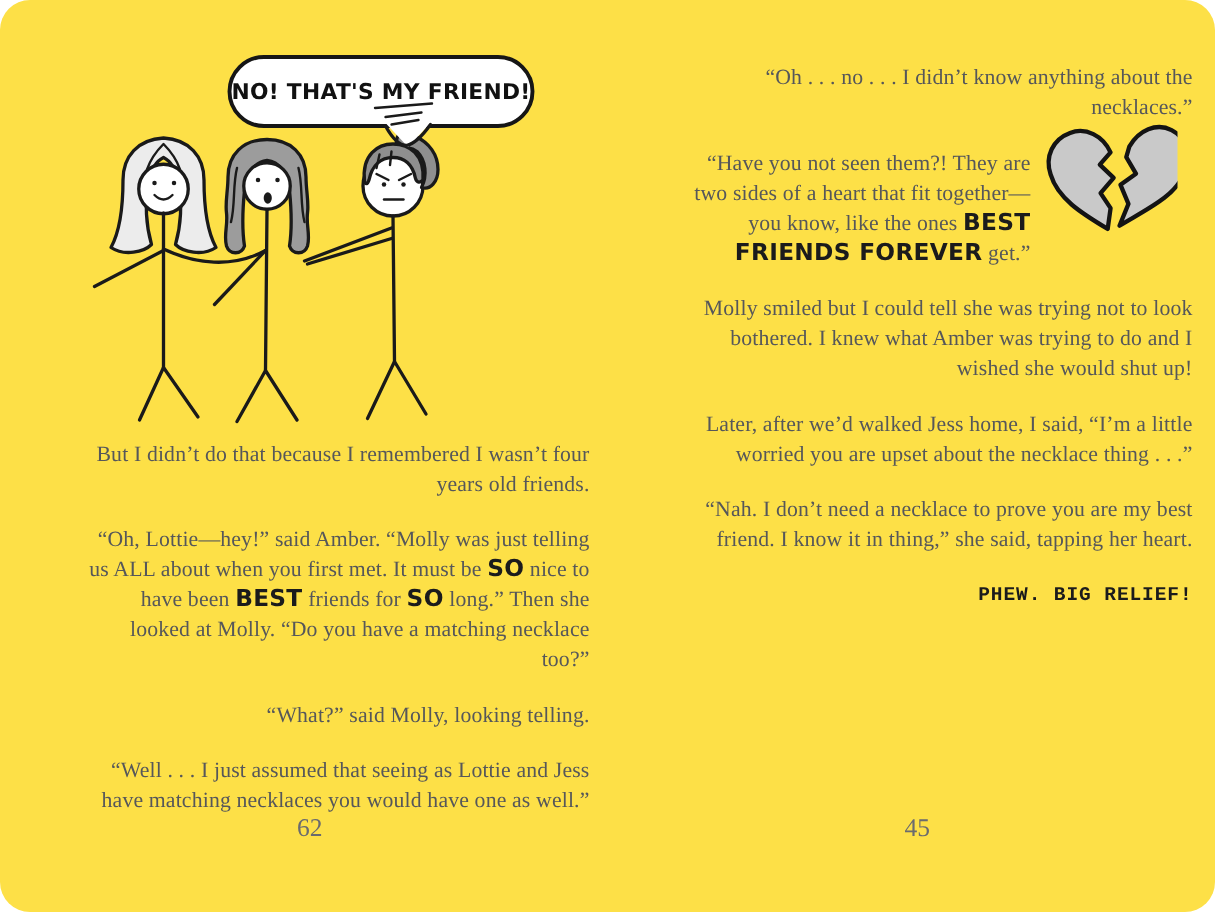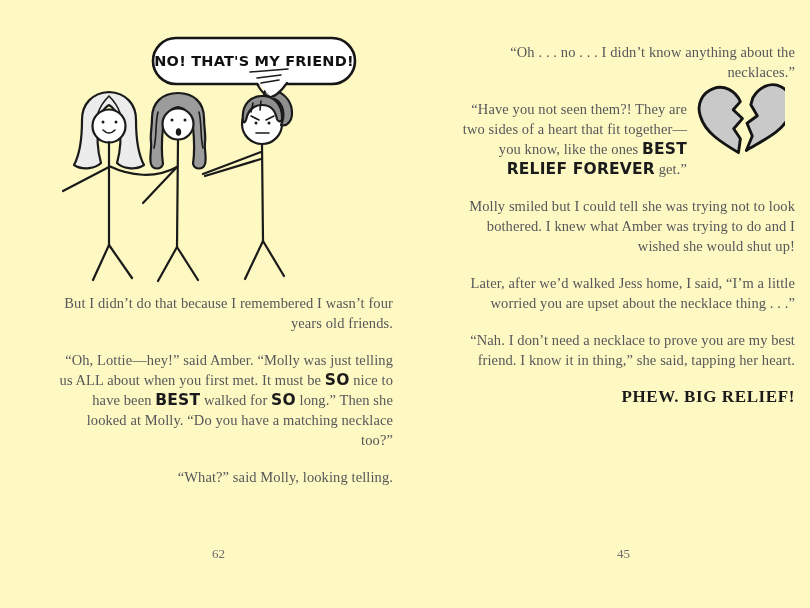--- a/index.html
+++ b/index.html
@@ -1,28 +1,28 @@
 <!DOCTYPE html>
 <html><head>
 <meta charset="utf-8">
 <title>Book Spread</title>
 <style>
   html,body{margin:0;padding:0;width:810px;height:608px;overflow:hidden;background:#ffffff;}
-  .spread{position:relative;width:810px;height:608px;background:#fef9c3;font-family:"Liberation Serif",serif;}
+  .spread{position:relative;width:810px;height:608px;background:#fde047;font-family:"Liberation Serif",serif;border-radius:20px;}
   .page{position:absolute;top:0;width:405px;height:608px;}
   .page-left{left:0;}
   .page-right{left:405px;}
   .illustration-svg{position:absolute;left:0;top:0;}
   .text-block{position:absolute;color:#56575a;font-size:14.5px;line-height:20px;letter-spacing:.1px;text-align:right;}
   .left-text{left:57px;top:293px;width:336px;}
   .right-text{left:54px;top:42px;width:336px;}
   .text-block p{margin:0 0 17px 0;}
   .hand{font-family:"DejaVu Sans",sans-serif;font-weight:700;color:#1b1b1c;font-size:15.5px;line-height:1;letter-spacing:.2px;}
-  .hand-line{font-family:Liberation Serif, serif;font-weight:700;color:#1b1b1c;font-size:17px;letter-spacing:.6px;margin-top:6px;}
-  .page-number{position:absolute;bottom:46px;left:16px;width:100%;text-align:center;font-size:13px;color:#6b6b6e;}
+  .hand-line{font-family:Liberation Mono, monospace;font-weight:700;color:#1b1b1c;font-size:13px;letter-spacing:.6px;margin-top:6px;}
+  .page-number{position:absolute;bottom:46px;left:4px;width:100%;text-align:center;font-size:17px;color:#6b6b6e;}
   .heart-float{float:right;width:90px;height:94px;margin:-24px 10px 4px 8px;}
   
   .s{fill:none;stroke:#1a1a1a;stroke-width:2.2;stroke-linecap:round;stroke-linejoin:round;}
   .thin{stroke-width:1.6;}
   .fill-light{fill:#ececec;stroke:#1a1a1a;stroke-width:2.2;stroke-linejoin:round;}
   .fill-mid{fill:#9c9c9c;stroke:#1a1a1a;stroke-width:2.2;stroke-linejoin:round;}
   .fill-dark{fill:#8f8f8f;stroke:#1a1a1a;stroke-width:2.2;stroke-linejoin:round;}
   .face{fill:#ffffff;stroke:#1a1a1a;stroke-width:2.2;}
   .dot{fill:#1a1a1a;stroke:none;}
   .bubble{fill:#ffffff;stroke:#161616;stroke-width:2.6;}
@@ -82,36 +82,37 @@
         <path d="M257,82 L272,98 L287,82 Z" fill="#ffffff"></path>
         <path class="s" d="M257,84 C262,93 267,97 271,97 C276,96 282,90 287,83"></path>
         <text class="bubble-text" x="254" y="66" text-anchor="middle"><tspan>NO! THAT'S </tspan><tspan>MY</tspan><tspan> FRIEND!</tspan></text>
         <path class="s thin" d="M250,72 L288,69"></path>
         <path class="s thin" d="M257,78 L281,75 M261,83 L279,80"></path>
       </g>
     </svg>
 
     <div class="text-block left-text">
       <p><span>But I didn’t do that because I remembered I wasn’t four years old friends.</span></p>
-      <p><span>“Oh, Lottie—hey!” said Amber. “Molly was just telling us ALL about when you first met. It must be </span><span class="hand">SO</span><span> nice to have been </span><span class="hand">BEST</span><span> walked for </span><span class="hand">SO</span><span> long.” Then she looked at Molly. “Do you have a matching necklace too?”</span></p>
+      <p><span>“Oh, Lottie—hey!” said Amber. “Molly was just telling us ALL about when you first met. It must be </span><span class="hand">SO</span><span> nice to have been </span><span class="hand">BEST</span><span> friends for </span><span class="hand">SO</span><span> long.” Then she looked at Molly. “Do you have a matching necklace too?”</span></p>
       <p><span>“What?” said Molly, looking telling.</span></p>
+      <p><span>“Well .&nbsp;.&nbsp;. I just assumed that seeing as Lottie and Jess have matching necklaces you would have one as well.”</span></p>
     </div>
 
     <div class="page-number">62</div>
   </section>
 
   <section class="page page-right">
 
     <div class="text-block right-text">
       <p><span>“Oh .&nbsp;.&nbsp;. no .&nbsp;.&nbsp;. I didn’t know anything about the necklaces.”</span></p>
       <p>
         <svg class="heart-float" viewBox="0 0 100 100">
           <path class="heart-piece" transform="rotate(-7 30 50)" d="M53,30 C49,17 37,9 25,12 C12,15 4,27 7,41 C10,59 26,72 44,86 L48,71 L42,59 L53,49 L44,38 Z"></path>
           <path class="heart-piece" transform="rotate(9 75 45) translate(3,-3)" d="M58,28 C63,15 75,7 87,11 C99,15 105,28 101,42 C97,59 79,71 60,87 L64,70 L56,57 L66,47 L57,36 Z"></path>
-        </svg><span>“Have you not seen them?! They are two sides of a heart that fit together—you know, like the ones </span><span class="hand">BEST RELIEF FOREVER</span><span> get.”</span></p>
+        </svg><span>“Have you not seen them?! They are two sides of a heart that fit together—you know, like the ones </span><span class="hand">BEST FRIENDS FOREVER</span><span> get.”</span></p>
       <p><span>Molly smiled but I could tell she was trying not to look bothered. I knew what Amber was trying to do and I wished she would shut up!</span></p>
       <p><span>Later, after we’d walked Jess home, I said, “I’m a little worried you are upset about the necklace thing .&nbsp;.&nbsp;.”</span></p>
       <p><span>“Nah. I don’t need a necklace to prove you are my best friend. I know it in thing,” she said, tapping her heart.</span></p>
       <p class="hand-line">PHEW. BIG RELIEF!</p>
     </div>
 
     <div class="page-number">45</div>
   </section>
 
 </div>

